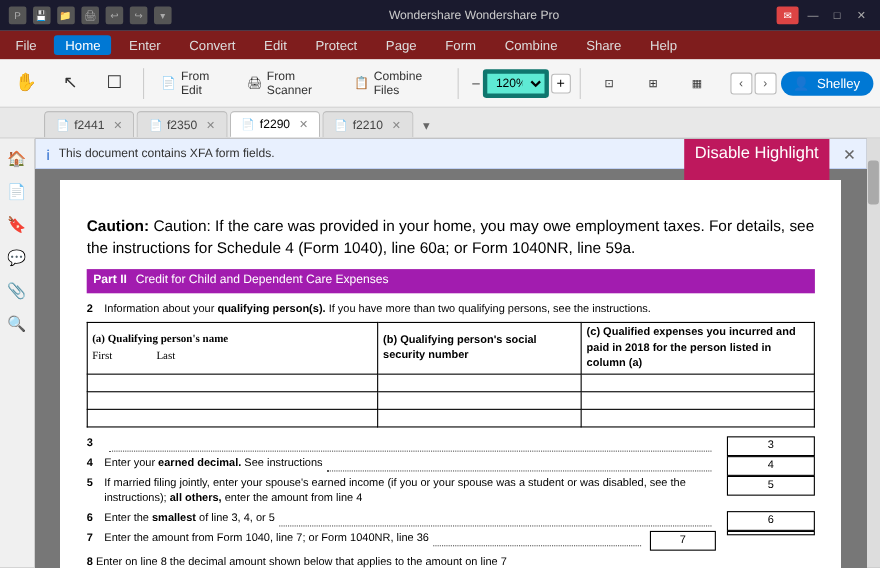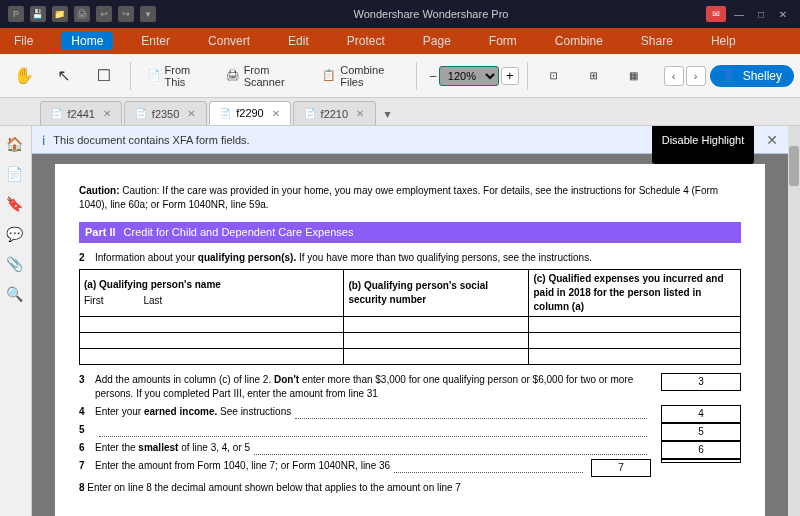--- a/index.html
+++ b/index.html
@@ -18,28 +18,28 @@
     }
     .title-bar-left { display: flex; align-items: center; gap: 6px; }
     .title-icon { width: 16px; height: 16px; background: #555; border-radius: 2px; display: flex; align-items: center; justify-content: center; font-size: 9px; color: #aaa; cursor: pointer; }
     .title-bar-center { flex: 1; text-align: center; font-size: 11px; color: #ccc; }
     .title-bar-right { display: flex; align-items: center; gap: 4px; }
     .win-btn { width: 18px; height: 14px; display: flex; align-items: center; justify-content: center; font-size: 10px; color: #aaa; cursor: pointer; border-radius: 2px; }
     .mail-icon { width: 20px; height: 16px; background: #d44; border-radius: 2px; display: flex; align-items: center; justify-content: center; color: white; font-size: 9px; }
 
     
     .menu-bar {
-      background: #c2410c;
+      background: #7f1d1d;
       color: #ddd;
       height: 26px;
       display: flex;
       align-items: center;
       padding: 0 4px;
       font-size: 12px;
-      gap: 18px;
+      gap: 6px;
     }
     .menu-item {
       padding: 2px 10px;
       cursor: pointer;
       border-radius: 3px;
       color: #ddd;
     }
     .menu-item.active { background: #0078d4; color: white; }
 
     
@@ -77,25 +77,25 @@
       font-size: 11px;
       color: #333;
     }
     .zoom-group {
       display: flex;
       align-items: center;
       gap: 2px;
       margin-left: 4px;
     }
     .zoom-select {
-      border: 1px solid #0f766e;
+      border: 4px solid #0f766e;
       border-radius: 3px;
       padding: 2px 4px;
       font-size: 11px;
-      background: #a3a3a3;
+      background: #5eead4;
       width: 60px;
     }
     .zoom-plus {
       width: 18px; height: 18px;
       border: 1px solid #bbb;
       border-radius: 3px;
       display: flex; align-items: center; justify-content: center;
       cursor: pointer; background: white; font-size: 13px;
     }
     .user-btn {
@@ -176,25 +176,25 @@
       display: flex;
       align-items: center;
       padding: 0 10px;
       gap: 8px;
       font-size: 11px;
       color: #333;
     }
     .xfa-info-icon { color: #2266cc; font-size: 13px; }
     .xfa-text { flex: 1; }
     .disable-hl-btn {
-      background: #000000;
+      background: #be185d;
       color: white;
       padding: 18px 10px;
       border-radius: 3px;
-      font-size: 11px;
+      font-size: 15px;
       cursor: pointer;
     }
     .xfa-close { color: #666; cursor: pointer; font-size: 14px; margin-left: 4px; }
 
     
     .doc-container {
       background: #777;
       height: calc(100% - 28px);
       overflow-y: auto;
       display: flex;
@@ -204,24 +204,24 @@
     .doc-page {
       background: white;
       width: 710px;
       min-height: 450px;
       padding: 20px 24px;
       font-size: 10.5px;
       color: #000;
       line-height: 1.4;
       position: relative;
     }
-    .caution-text { margin-bottom: 10px; font-size: 10px; }
+    .caution-text { margin-bottom: 10px; font-size: 14px; margin-top: 12px; }
     .bold { font-weight: bold; }
     .part-header {
-      background: #8b5cf6;
+      background: #a21caf;
       color: white;
       padding: 3px 6px;
       display: flex;
       align-items: center;
       gap: 8px;
       margin-bottom: 8px;
       font-size: 11px;
     }
     .part-label { font-weight: bold; }
     .section-row {
@@ -236,21 +236,21 @@
       width: 100%;
       border-collapse: collapse;
       margin-bottom: 8px;
       font-size: 10px;
     }
     .qualifying-table th, .qualifying-table td {
       border: 1px solid #000;
       padding: 2px 4px;
       text-align: left;
     }
-    .qualifying-table .col-a { width: 40%; }
+    .qualifying-table .col-a { width: 40%; font-family: Liberation Serif, serif; }
     .qualifying-table .col-b { width: 28%; }
     .qualifying-table .col-c { width: 32%; }
     .data-row { height: 16px; }
     .line-row {
       display: flex;
       align-items: flex-start;
       font-size: 10px;
       margin-bottom: 4px;
       position: relative;
       padding-right: 90px;
@@ -337,21 +337,21 @@
   </div>
   <div class="tb-btn">
     <span class="icon-area">↖</span>
   </div>
   <div class="tb-btn">
     <span class="icon-area">☐</span>
   </div>
   <div class="toolbar-divider"></div>
   <div class="from-file-btn">
     <span>📄</span>
-    <span>From This</span>
+    <span>From Edit</span>
   </div>
   <div class="from-scanner-btn">
     <span>🖨</span>
     <span>From Scanner</span>
   </div>
   <div class="combine-btn">
     <span>📋</span>
     <span>Combine Files</span>
   </div>
   <div class="toolbar-divider"></div>
@@ -480,34 +480,34 @@
             <tr class="data-row">
               <td></td>
               <td></td>
               <td></td>
             </tr>
           </tbody>
         </table>
 
         <div class="line-row">
           <span class="line-num-badge bold">3</span>
-          <span>Add the amounts in column (c) of line 2. <span class="bold">Don't</span> enter more than $3,000 for one qualifying person or $6,000 for two or more persons. If you completed Part III, enter the amount from line 31</span>
           <span class="dotted-line"></span>
           <div class="line-num-box">3</div>
         </div>
 
         <div class="line-row" style="margin-top:2px;">
           <span class="line-num-badge bold">4</span>
-          <span>Enter your <span class="bold">earned income.</span> See instructions</span>
+          <span>Enter your <span class="bold">earned decimal.</span> See instructions</span>
           <span class="dotted-line"></span>
           <div class="line-num-box">4</div>
         </div>
 
         <div class="line-row" style="margin-top:2px;">
           <span class="line-num-badge bold">5</span>
+          <span>If married filing jointly, enter your spouse's earned income (if you or your spouse was a student or was disabled, see the instructions); <span class="bold">all others,</span> enter the amount from line 4</span>
           <span class="dotted-line"></span>
           <div class="line-num-box">5</div>
         </div>
 
         <div class="line-row" style="margin-top:2px;">
           <span class="line-num-badge bold">6</span>
           <span>Enter the <span class="bold">smallest</span> of line 3, 4, or 5</span>
           <span class="dotted-line"></span>
           <div class="line-num-box">6</div>
         </div>

